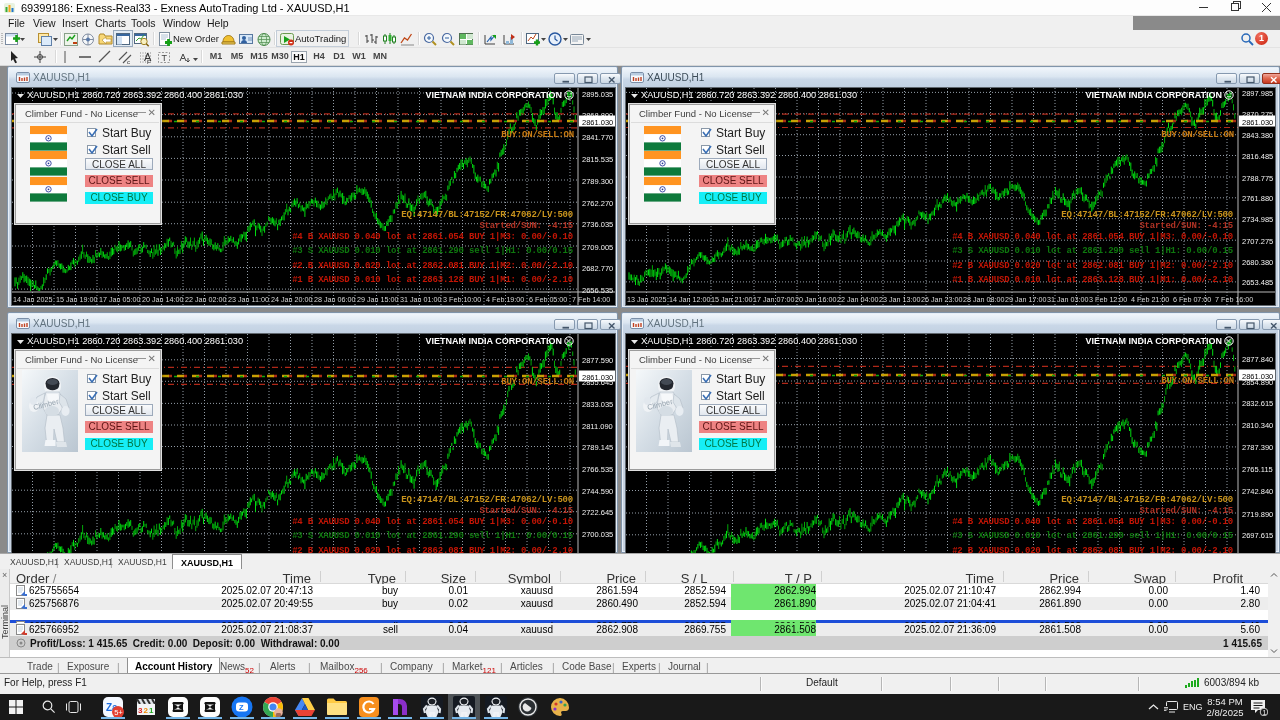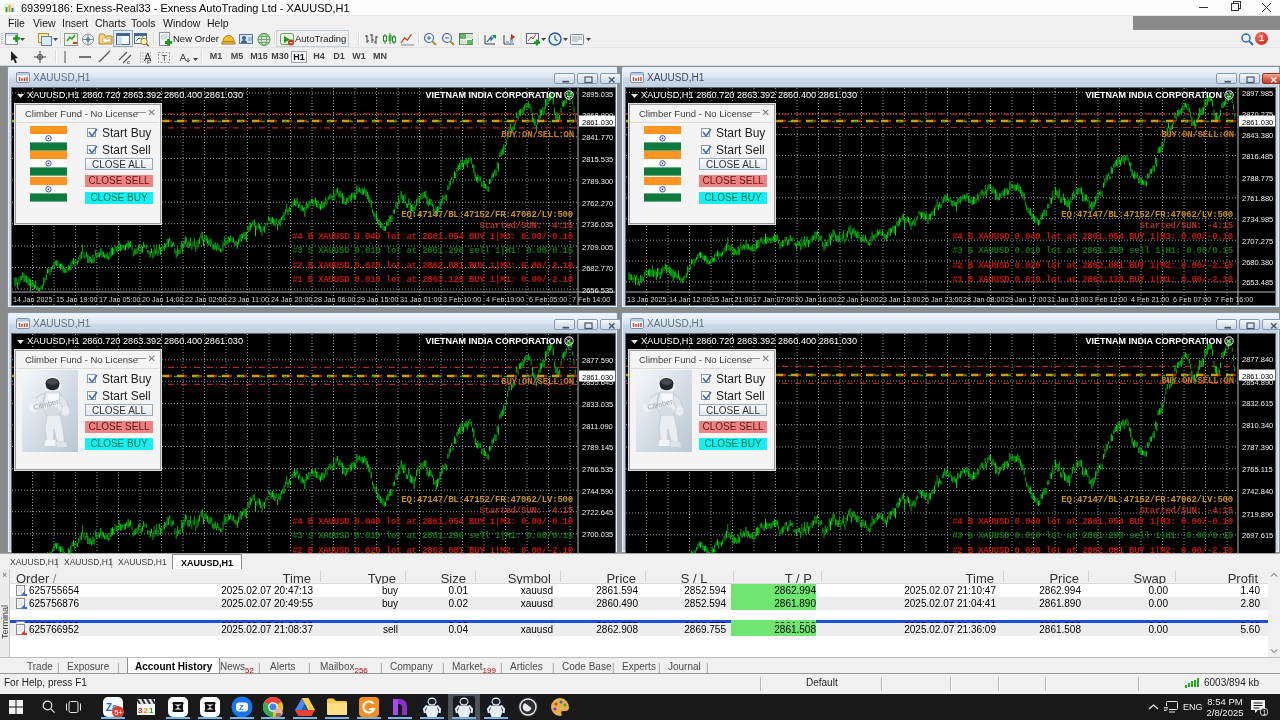--- a/index.html
+++ b/index.html
@@ -765,21 +765,21 @@
       <div class="hcell" style="left:241px;width:60px;text-align:right">Time</div>
       <div class="hcell" style="left:326px;width:60px;text-align:right">Type</div>
       <div class="hcell" style="left:396px;width:60px;text-align:right">Size</div>
       <div class="hcell" style="left:481px;width:60px;text-align:right">Symbol</div>
       <div class="hcell" style="left:566px;width:60px;text-align:right">Price</div>
       <div class="hcell" style="left:654px;width:60px;text-align:center">S / L</div>
       <div class="hcell" style="left:742px;width:60px;text-align:right">T / P</div>
       <div class="hcell" style="left:924px;width:60px;text-align:right">Time</div>
       <div class="hcell" style="left:1009px;width:60px;text-align:right">Price</div>
       <div class="hcell" style="left:1096px;width:60px;text-align:right">Swap</div>
-      <div class="hcell" style="left:1188px;width:60px;text-align:right">Profit</div>
+      <div class="hcell" style="left:1188px;width:60px;text-align:center">Profit</div>
       <div class="abs" style="left:310px;top:2px;width:1px;height:11px;background:#d0d0d0"></div>
       <div class="abs" style="left:395px;top:2px;width:1px;height:11px;background:#d0d0d0"></div>
       <div class="abs" style="left:465px;top:2px;width:1px;height:11px;background:#d0d0d0"></div>
       <div class="abs" style="left:550px;top:2px;width:1px;height:11px;background:#d0d0d0"></div>
       <div class="abs" style="left:635px;top:2px;width:1px;height:11px;background:#d0d0d0"></div>
       <div class="abs" style="left:723px;top:2px;width:1px;height:11px;background:#d0d0d0"></div>
       <div class="abs" style="left:811px;top:2px;width:1px;height:11px;background:#d0d0d0"></div>
       <div class="abs" style="left:993px;top:2px;width:1px;height:11px;background:#d0d0d0"></div>
       <div class="abs" style="left:1078px;top:2px;width:1px;height:11px;background:#d0d0d0"></div>
       <div class="abs" style="left:1165px;top:2px;width:1px;height:11px;background:#d0d0d0"></div>
@@ -853,41 +853,49 @@
       <div class="tcell tr-r" style="left:348px;width:110px">0.04</div>
       <div class="tcell tr-r" style="left:433px;width:110px">xauusd</div>
       <div class="tcell tr-r" style="left:518px;width:110px">2862.908</div>
       <div class="tcell tr-r" style="left:606px;width:110px">2869.755</div>
       <div class="tcell tr-r" style="left:876px;width:110px">2025.02.07 21:36:09</div>
       <div class="tcell tr-r" style="left:961px;width:110px">2861.508</div>
       <div class="tcell tr-r" style="left:1048px;width:110px">0.00</div>
       <div class="tcell tr-r" style="left:1140px;width:110px">5.60</div>
       <div class="tcell tr-r" style="left:721px;top:0;width:85px;height:13px;background:#6fe66f;padding-top:1px">2861.508</div>
     </div>
+    <div id="tsummary">
+      <svg class="abs" style="left:6px;top:2px" width="10" height="10">
+        <circle cx="5" cy="5" r="4" fill="none" stroke="#888" stroke-width="1"></circle>
+        <circle cx="5" cy="5" r="1.5" fill="#888"></circle>
+      </svg>
+      <div class="abs" style="left:20px;top:2px">Profit/Loss: 1 415.65&nbsp; Credit: 0.00&nbsp; Deposit: 0.00&nbsp; Withdrawal: 0.00</div>
+      <div class="abs" style="left:1140px;top:2px;width:112px;text-align:right">1 415.65</div>
+    </div>
     <div id="termstrip">
       <div class="abs" style="left:2px;top:1px;font-size:9px;color:#666">×</div>
       <div class="abs" style="left:-30px;top:48px;width:70px;transform:rotate(-90deg);font-size:9px;color:#444;text-align:center">Terminal</div>
     </div>
     <div class="abs" style="left:1268px;top:0;width:12px;height:88px;background:#f0f0f0">
       <svg class="abs" style="left:2px;top:2px" width="8" height="8">
         <path d="M1 5.5L4 2.5L7 5.5" stroke="#555" fill="none"></path>
       </svg>
       <svg class="abs" style="left:2px;top:78px" width="8" height="8">
         <path d="M1 2.5L4 5.5L7 2.5" stroke="#555" fill="none"></path>
       </svg>
     </div>
   </div>
 <div id="termtabs" class="abs">
     <div class="ttab" style="left:27px">Trade</div>
     <div class="ttab" style="left:67px">Exposure</div>
     <div class="ttab" style="left:220px">News<sub>52</sub></div>
     <div class="ttab" style="left:270px">Alerts</div>
     <div class="ttab" style="left:320px">Mailbox<sub>256</sub></div>
     <div class="ttab" style="left:390px">Company</div>
-    <div class="ttab" style="left:452px">Market<sub>199</sub></div>
+    <div class="ttab" style="left:452px">Market<sub>121</sub></div>
     <div class="ttab" style="left:510px">Articles</div>
     <div class="ttab" style="left:562px">Code Base</div>
     <div class="ttab" style="left:622px">Experts</div>
     <div class="ttab" style="left:668px">Journal</div>
     <div class="wsep" style="left:57px;top:4px">|</div>
     <div class="wsep" style="left:117px;top:4px">|</div>
     <div class="wsep" style="left:212px;top:4px">|</div>
     <div class="wsep" style="left:258px;top:4px">|</div>
     <div class="wsep" style="left:308px;top:4px">|</div>
     <div class="wsep" style="left:380px;top:4px">|</div>

